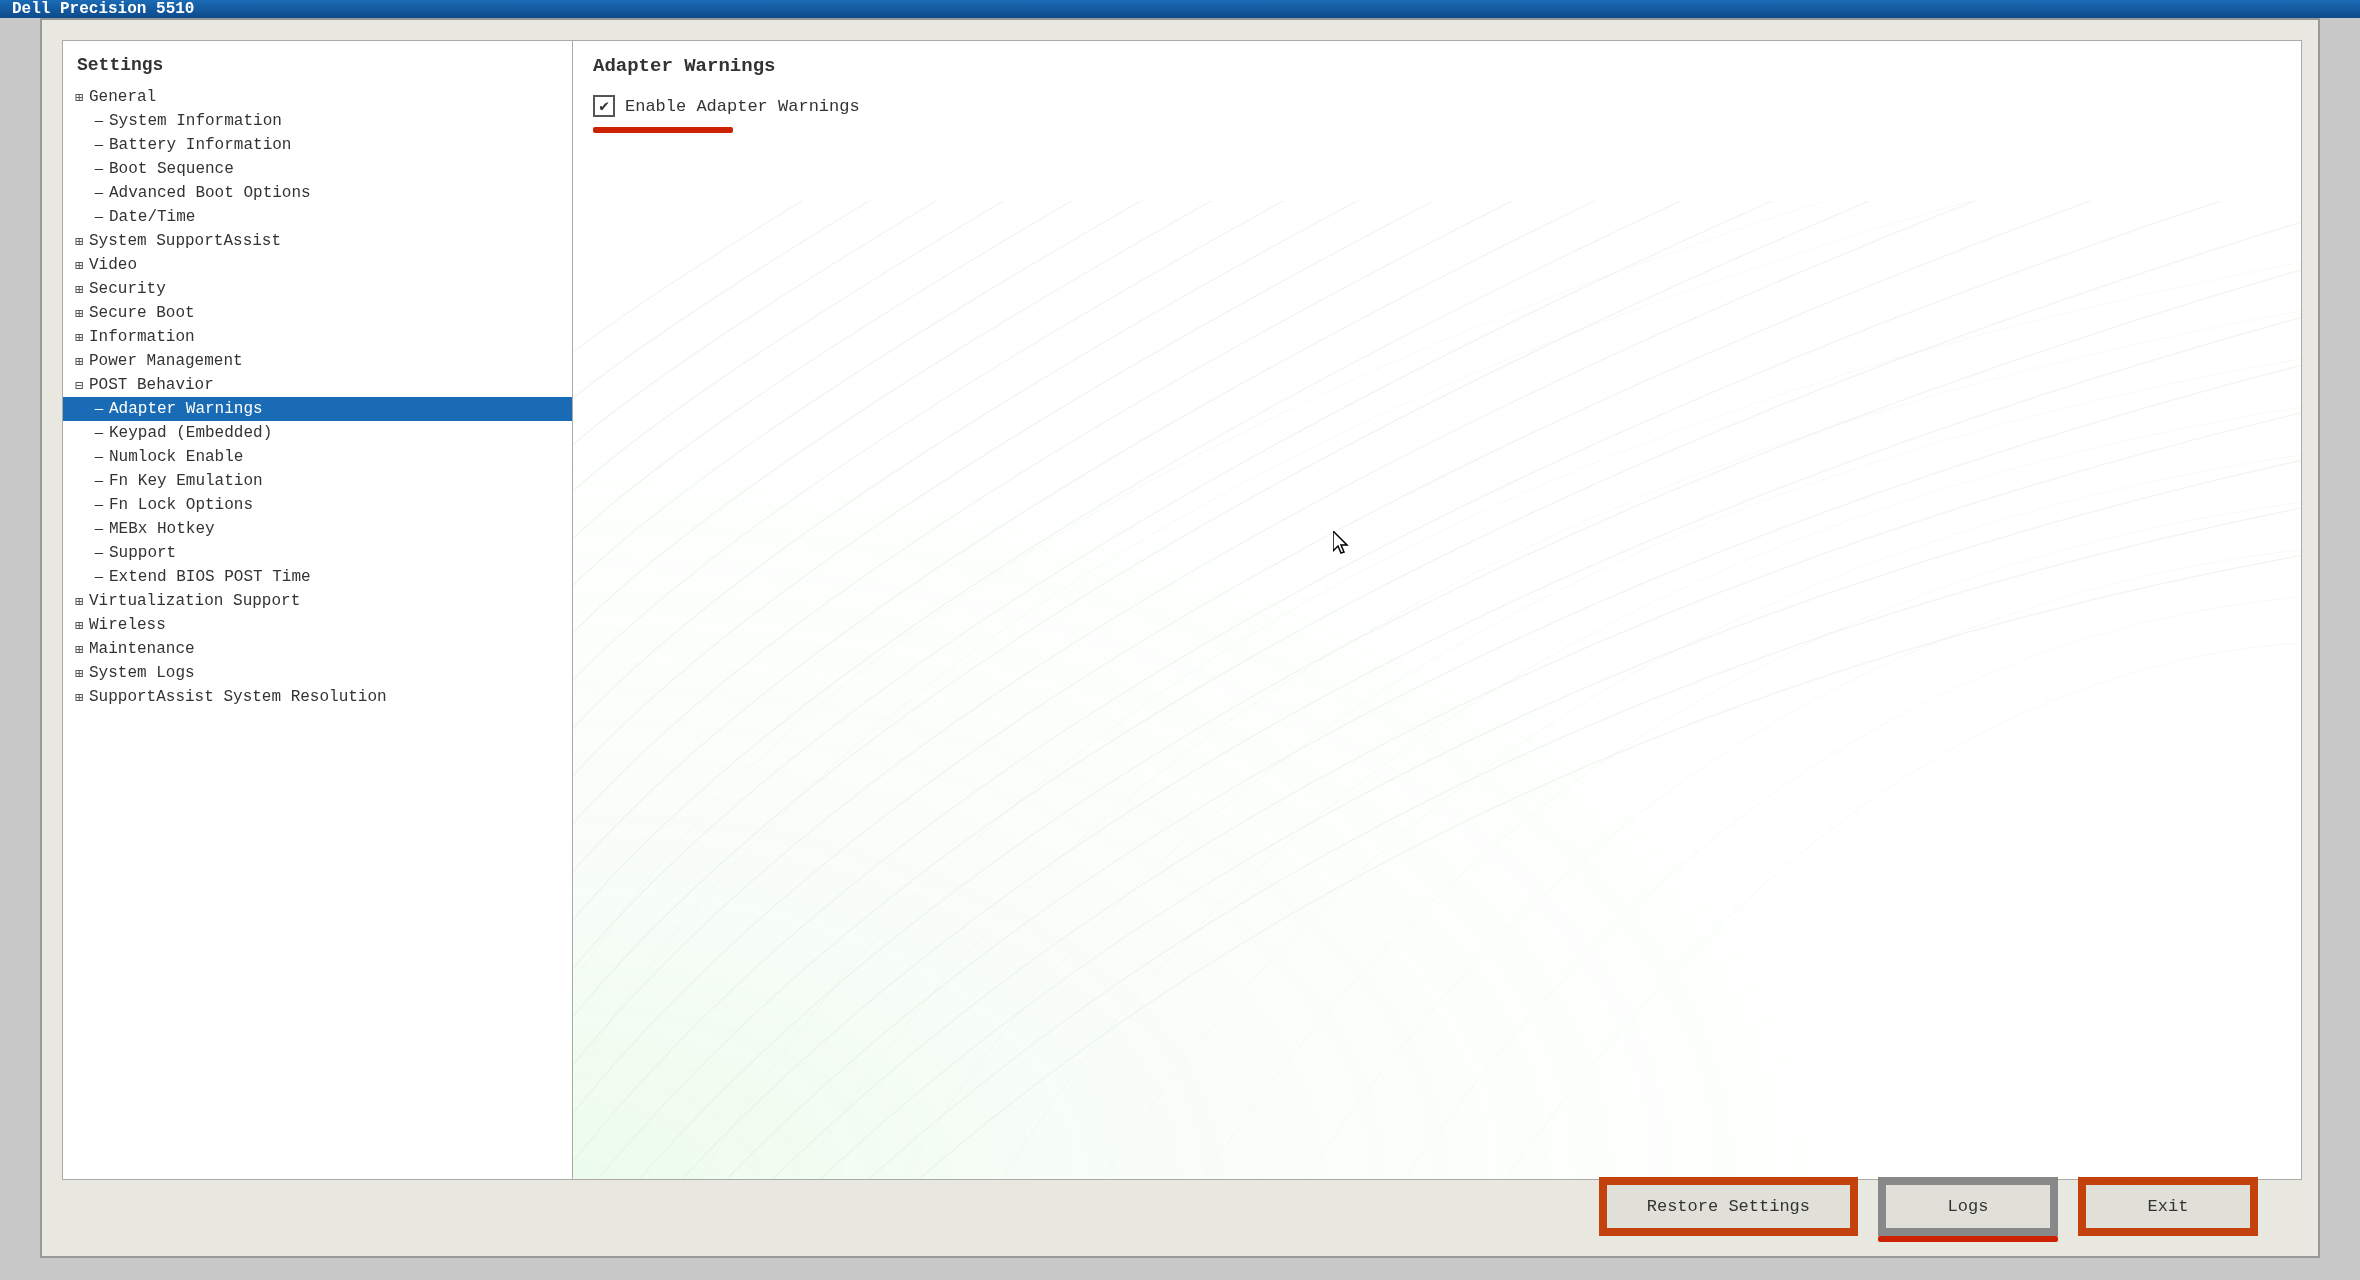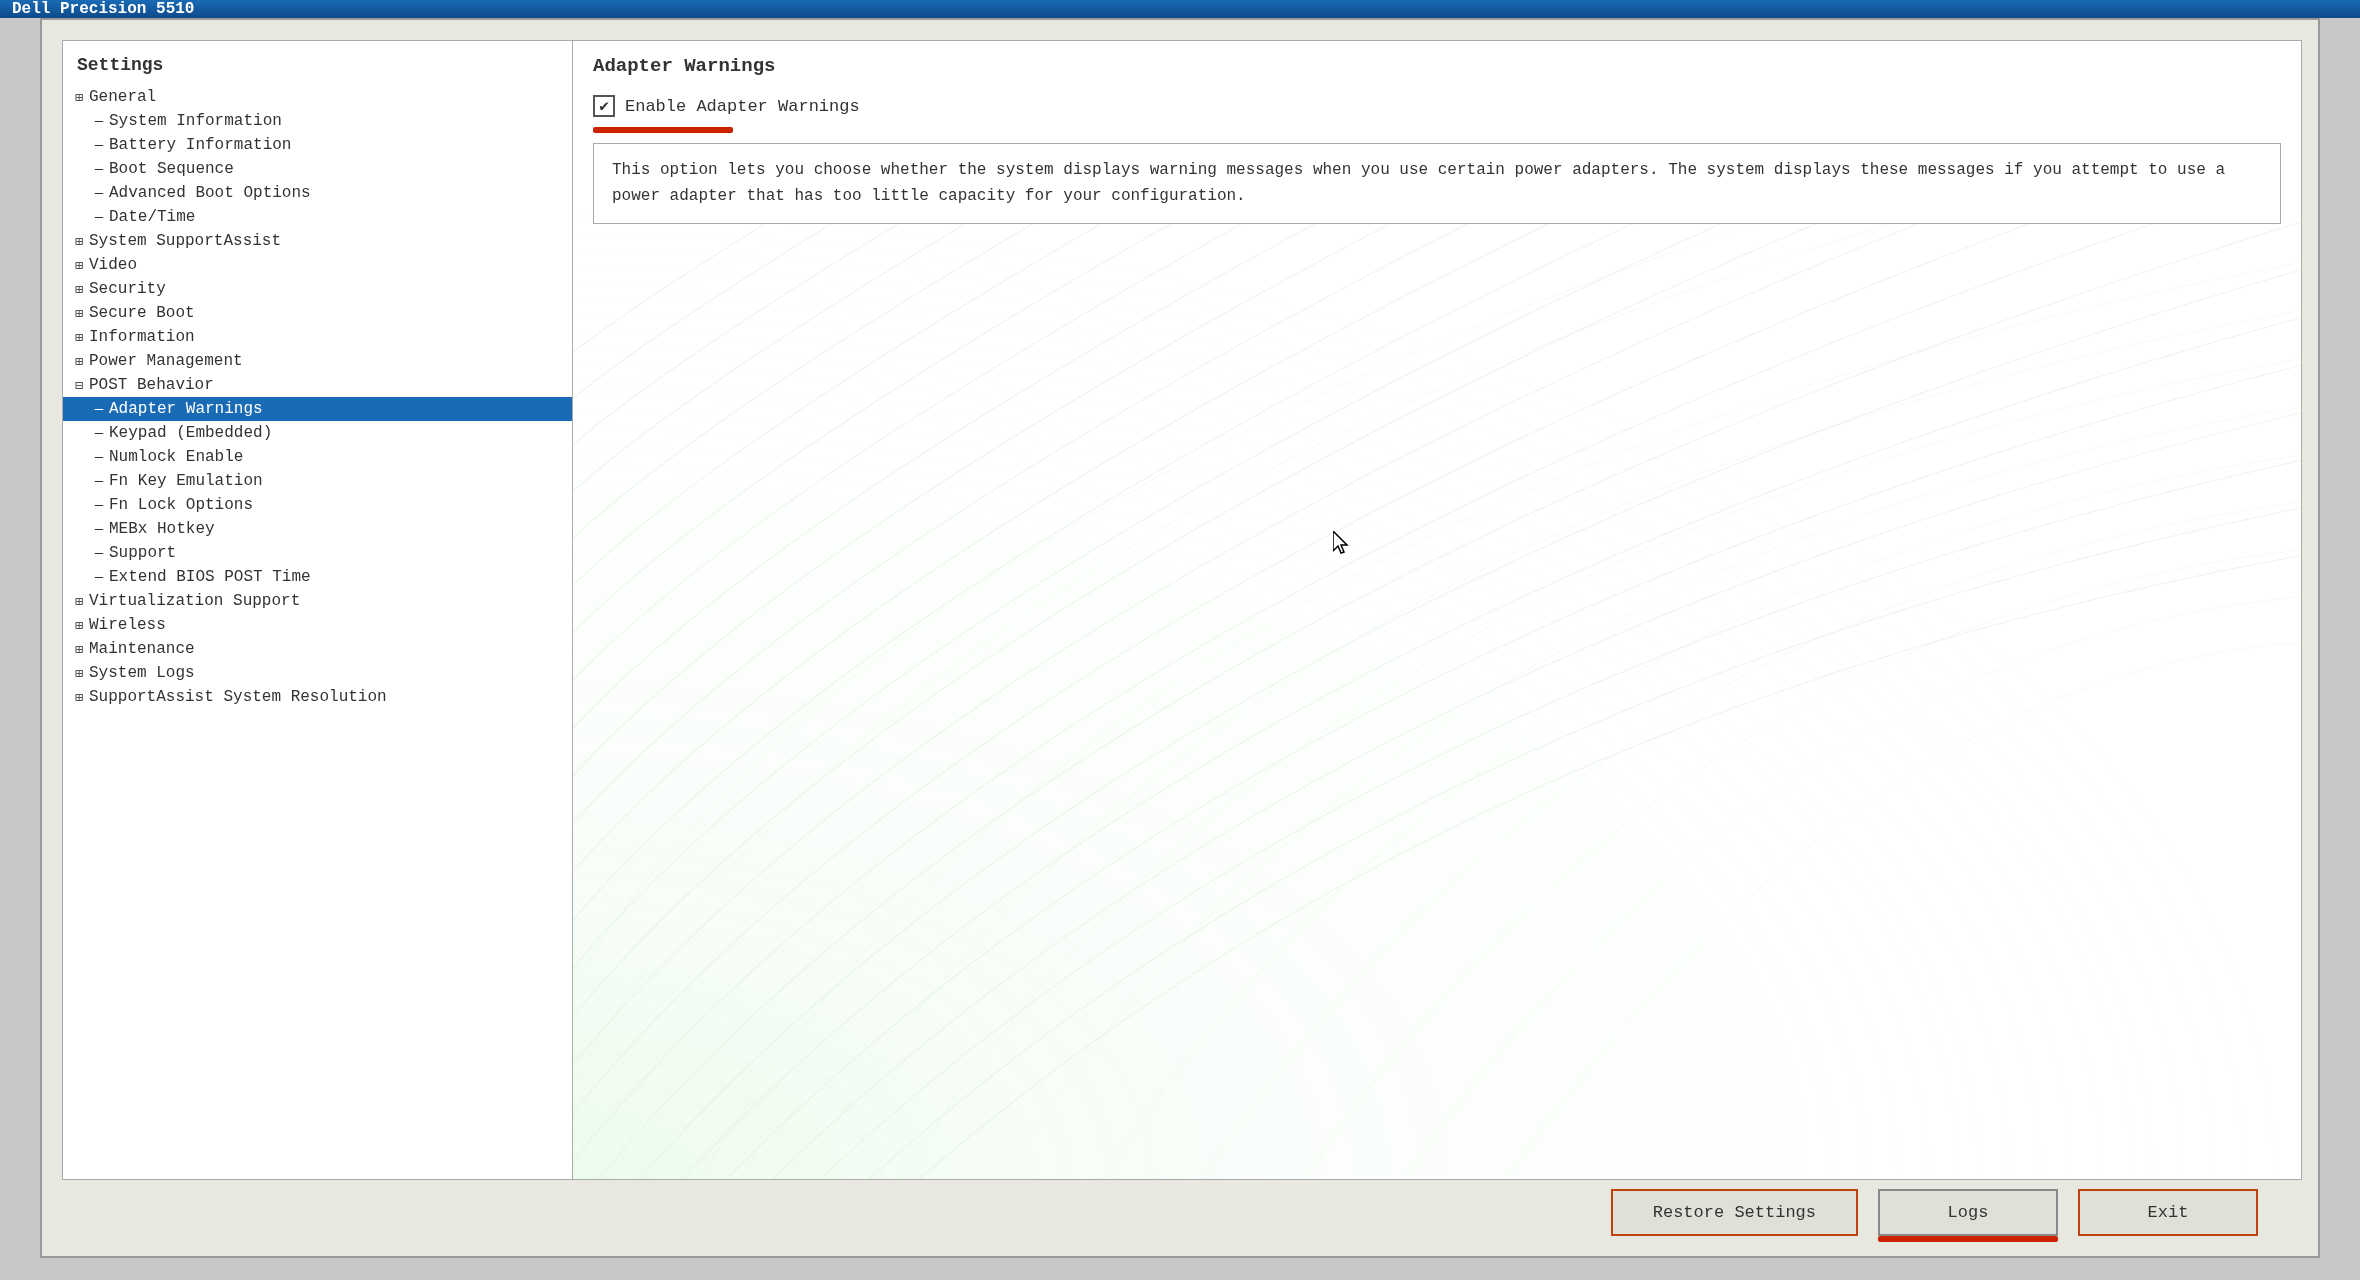--- a/index.html
+++ b/index.html
@@ -183,21 +183,21 @@
       justify-content: flex-end;
       padding-right: 60px;
       gap: 20px;
       align-items: center;
     }
 
     .btn {
       padding: 12px 40px;
       font-size: 17px;
       font-family: 'Courier New', Courier, monospace;
-      border: 2px solid #c2410c;
+      border: 8px solid #c2410c;
       background: #e0e0d8;
       color: #333;
       cursor: pointer;
       min-width: 180px;
       text-align: center;
     }
     .btn.apply-btn {
       background: #e0e0d8;
       border-color: #888;
     }
@@ -431,21 +431,20 @@
 
     <div class="checkbox-row" style="position:relative;z-index:2;">
       <div class="checkbox-box">
         <span class="checkmark">✔</span>
       </div>
       <span>Enable Adapter Warnings</span>
     </div>
 
     <div class="red-underline" style="position:relative;z-index:2;"></div>
 
-    <div class="description-box" style="position:relative;z-index:2;">This option lets you choose whether the system displays warning messages when you use certain power adapters. The system displays these messages if you attempt to use a power adapter that has too little capacity for your configuration.</div>
 
     <div class="cursor-indicator" style="position:absolute;top:490px;left:760px;z-index:10;">
       <svg width="20" height="28" viewBox="0 0 20 28" xmlns="http://www.w3.org/2000/svg">
         <polygon points="0,0 0,20 5,15 8,22 11,21 8,14 14,14" fill="white" stroke="black" stroke-width="1.5"></polygon>
       </svg>
     </div>
   </div>
 
   <div class="bottom-bar">
     <button class="btn">Restore Settings</button>

